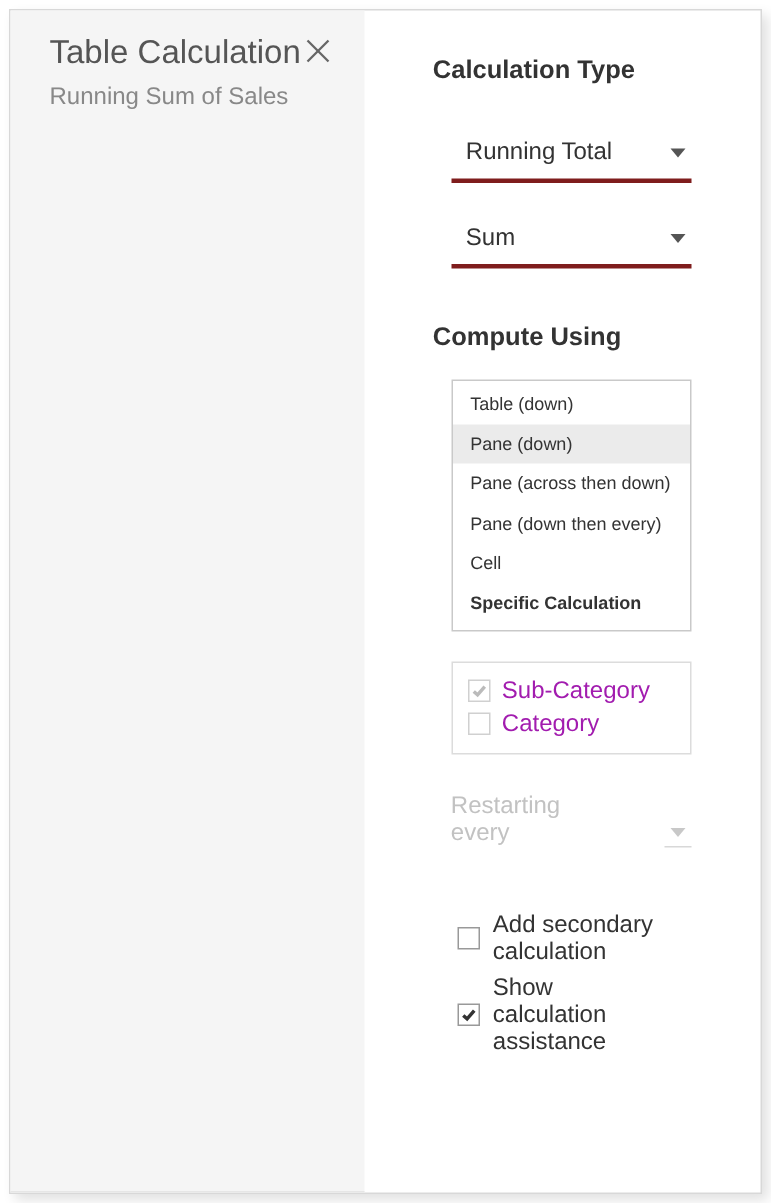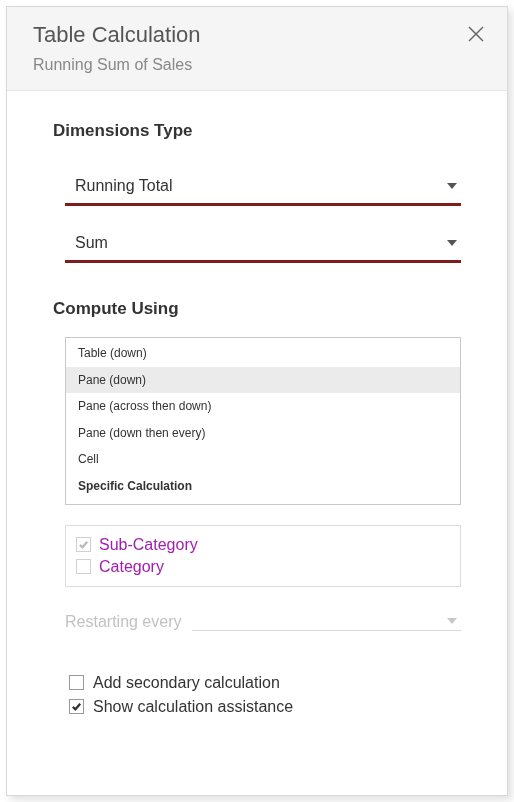--- a/index.html
+++ b/index.html
@@ -14,21 +14,21 @@
       height: 802px;
       padding: 6px;
     }
     .dialog {
       width: 100%;
       height: 100%;
       border: 1px solid #d8d8d8;
       background: #fff;
       box-shadow: 4px 4px 8px rgba(0,0,0,0.12);
       display: flex;
-      flex-direction: column;
+      flex-direction: row;
     }
     .dialog-header {
       background: #f5f5f5;
       border-bottom: 1px solid #e6e6e6;
       padding: 14px 20px 14px 26px;
       display: flex;
       justify-content: space-between;
       align-items: flex-start;
     }
     .dialog-title-group {
@@ -161,21 +161,21 @@
     }
     .dimbox-label {
       font-size: 16px;
     }
     .disabled .dimbox-label {
       color: #a21caf;
     }
     .restarting-row {
       display: flex;
       align-items: flex-end;
-      gap: 10px;
+      gap: 28px;
       margin-left: 12px;
       margin-top: 26px;
     }
     .restarting-label {
       font-size: 16px;
       color: #c2c2c2;
     }
     .restarting-dropdown {
       flex: 1;
       border-bottom: 1px solid #d8d8d8;
@@ -215,21 +215,21 @@
     <div class="close-icon">
       <svg viewBox="0 0 18 18">
           <line x1="2" y1="2" x2="16" y2="16"></line>
           <line x1="16" y1="2" x2="2" y2="16"></line>
         </svg>
     </div>
   </div>
 
   <div class="dialog-body">
 
-    <div class="section-label">Dimensions Type</div>
+    <div class="section-label">Calculation Type</div>
 
     <div class="dropdown">
       <span class="dropdown-value">Running Total</span>
       <span class="caret"></span>
     </div>
 
     <div class="dropdown">
       <span class="dropdown-value">Sum</span>
       <span class="caret"></span>
     </div>

